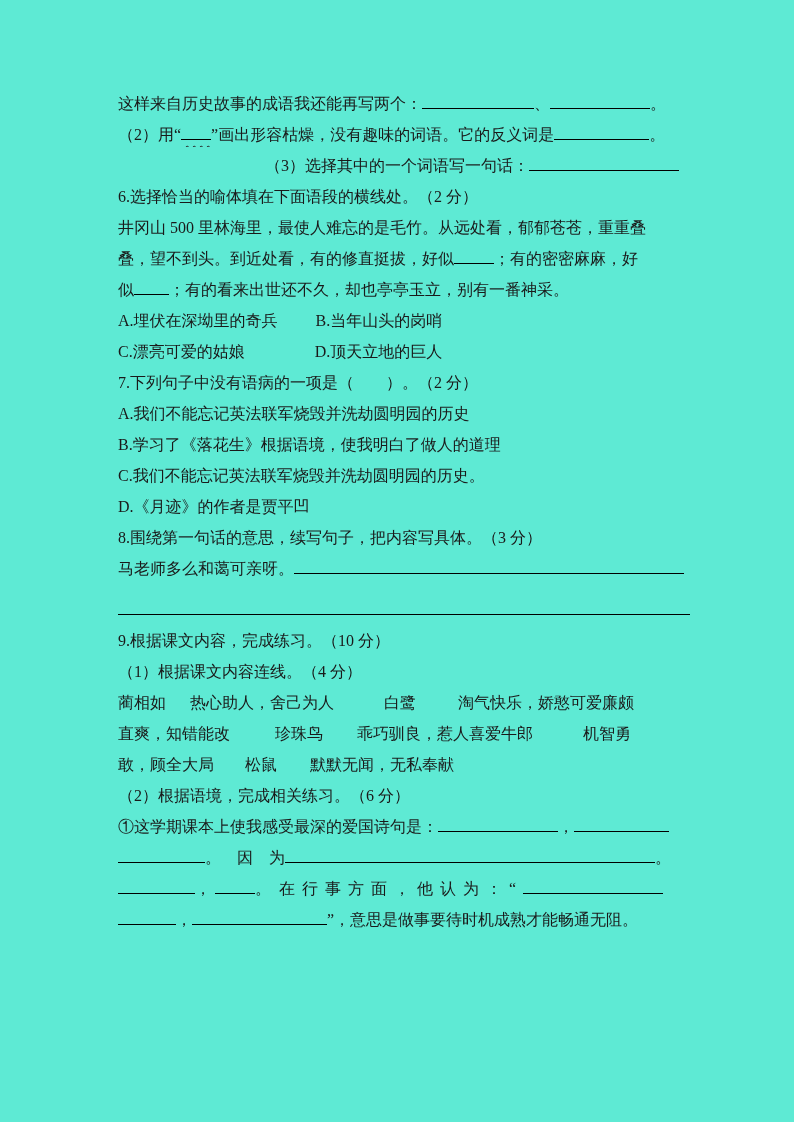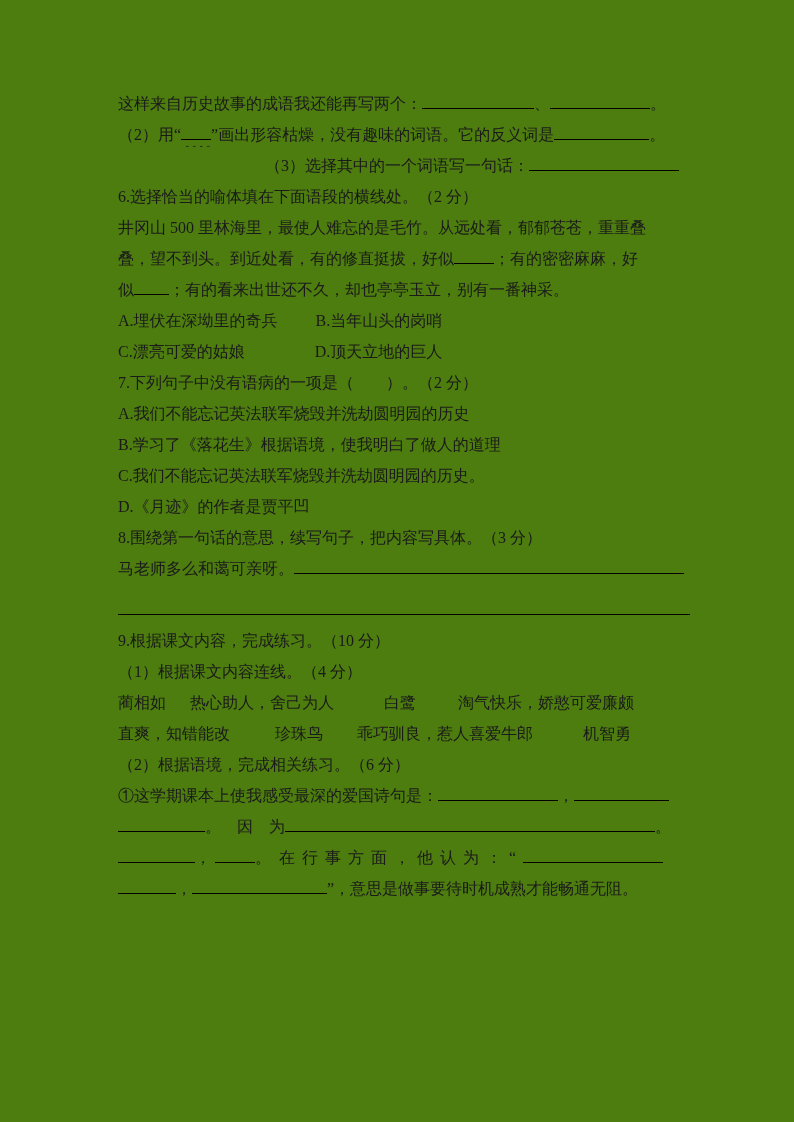--- a/index.html
+++ b/index.html
@@ -1,19 +1,19 @@
 <!DOCTYPE html>
 <html><head>
 <meta charset="utf-8">
 <style>
   html,body{margin:0;padding:0;background:#ffffff;}
   .page{
     position:relative;
     width:794px;height:1122px;
-    background:#4d7c0f;
+    background:#5eead4;
     color:#1a1a1a;
     overflow:hidden;
     font-family:"Liberation Serif","DejaVu Serif",serif;
     font-size:16px;
     box-sizing:border-box;
     padding:88px 0 0 118px;
   }
   .line{
     height:31px;
     line-height:31px;
@@ -64,19 +64,20 @@
       <div class="line"><span>B.学习了《落花生》根据语境，使我明白了做人的道理</span></div>
       <div class="line"><span>C.我们不能忘记英法联军烧毁并洗劫圆明园的历史。</span></div>
       <div class="line"><span>D.《月迹》的作者是贾平凹</span></div>
       <div class="line"><span>8.围绕第一句话的意思，续写句子，把内容写具体。（3 分）</span></div>
       <div class="line"><span>马老师多么和蔼可亲呀。</span><span class="blank" style="width: 390px;"></span></div>
       <div class="line" style="margin-top: 10px;"><span class="blank" style="width: 572px;"></span></div>
       <div class="line"><span>9.根据课文内容，完成练习。（10 分）</span></div>
       <div class="line"><span>（1）根据课文内容连线。（4 分）</span></div>
       <div class="line"><span>蔺相如</span><span class="spacer" style="width: 24px;"></span><span>热心助人，舍己为人</span><span class="spacer" style="width: 50px;"></span><span>白鹭</span><span class="spacer" style="width: 42px;"></span><span>淘气快乐，娇憨可爱廉颇</span></div>
       <div class="line"><span>直爽，知错能改</span><span class="spacer" style="width: 45px;"></span><span>珍珠鸟</span><span class="spacer" style="width: 34px;"></span><span>乖巧驯良，惹人喜爱牛郎</span><span class="spacer" style="width: 50px;"></span><span>机智勇</span></div>
+      <div class="line"><span>敢，顾全大局</span><span class="spacer" style="width: 31px;"></span><span>松鼠</span><span class="spacer" style="width: 33px;"></span><span>默默无闻，无私奉献</span></div>
       <div class="line"><span>（2）根据语境，完成相关练习。（6 分）</span></div>
       <div class="line"><span>①这学期课本上使我感受最深的爱国诗句是：</span><span class="blank" style="width: 120px;"></span><span>，</span><span class="blank" style="width: 95px;"></span></div>
       <div class="line"><span class="blank" style="width: 87px;"></span><span>。</span><span class="spacer" style="width: 16px;"></span><span>因</span><span class="spacer" style="width: 16px;"></span><span>为</span><span class="blank" style="width: 370px;"></span><span>。</span></div>
       <div class="line"><span class="blank" style="width: 77px;"></span><span>，</span><span class="spacer" style="width: 4px;"></span><span class="blank" style="width: 40px;"></span><span>。</span><span class="spacer" style="width: 8px;"></span><span style="letter-spacing: 7px;">在行事方面，他认为：“</span><span class="blank" style="width: 140px;"></span></div>
       <div class="line"><span class="blank" style="width: 58px;"></span><span>，</span><span class="blank" style="width: 135px;"></span><span>”，意思是做事要待时机成熟才能畅通无阻。</span></div>
     </div>
 </div>
 
 </body></html>

